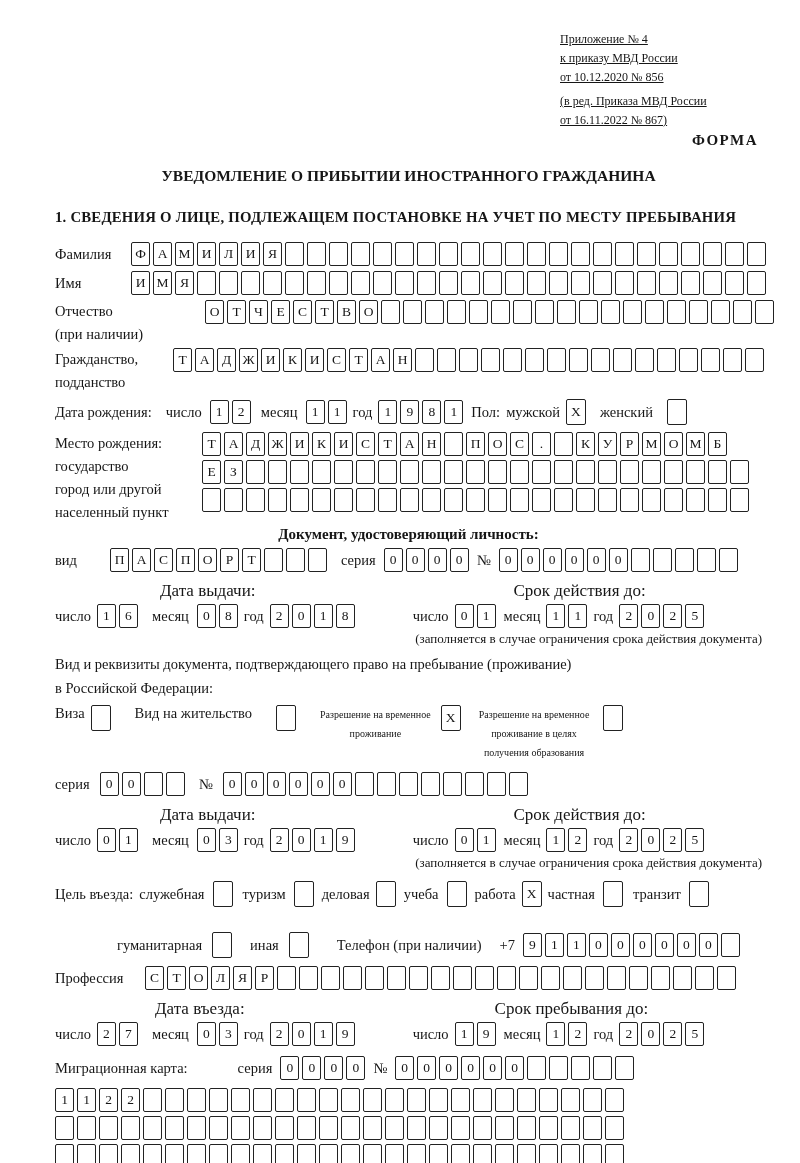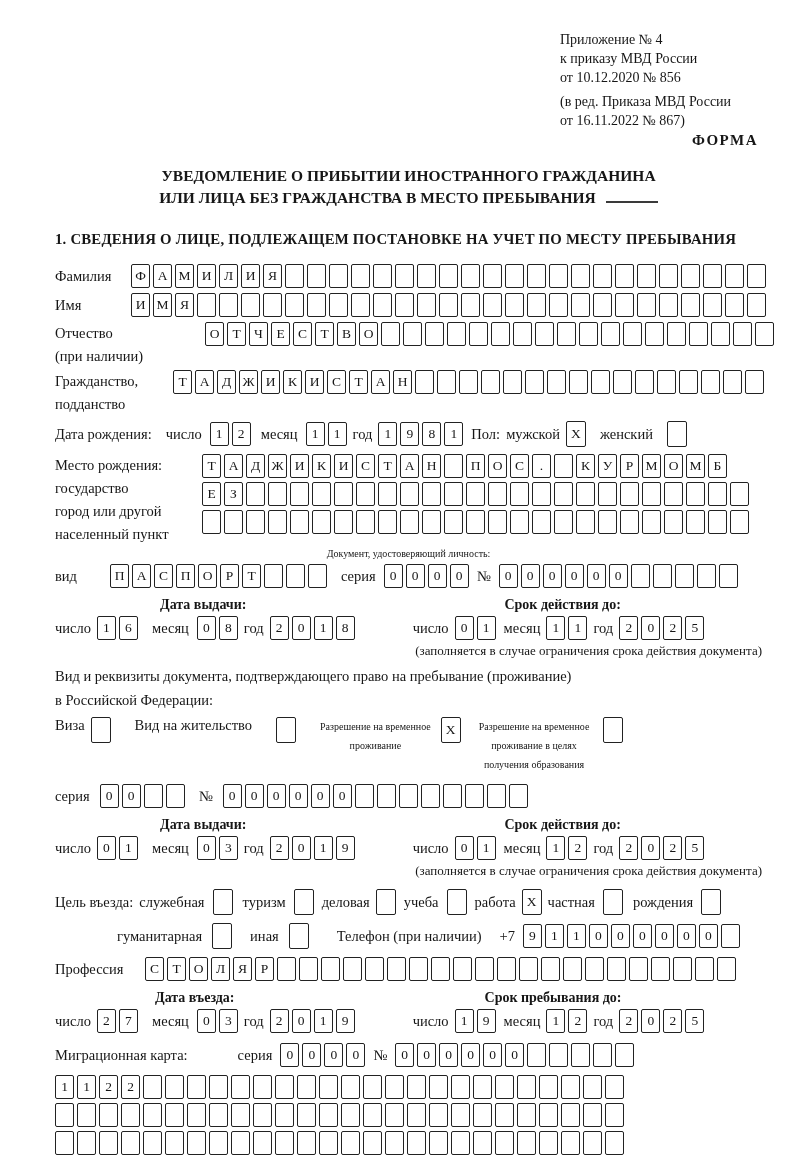--- a/index.html
+++ b/index.html
@@ -1,40 +1,40 @@
 <!DOCTYPE html>
 <html><head>
 <meta charset="utf-8">
 <style>
   html,body{margin:0;padding:0;background:#fff;}
   body{width:800px;height:1163px;overflow:hidden;color:#161616;
        font-family:"Liberation Serif","DejaVu Serif",serif;}
   .page{padding:30px 38px 0 55px;}
   
-  .appendix{margin-left:505px;font-size:14px;line-height:19px;}
+  .appendix{margin-left:505px;font-size:12px;line-height:19px;text-decoration:underline;}
   .appendix .rev{margin-top:5px;}
   .forma{text-align:right;font-weight:bold;font-size:15px;letter-spacing:1.5px;margin-top:2px;padding-right:4px;}
   
   .title{text-align:center;font-weight:bold;font-size:15.5px;line-height:22px;margin-top:16px;}
   .blankline{display:inline-block;width:52px;border-bottom:2px solid #3a3a3a;height:12px;margin-left:10px;}
   .sec-head{font-weight:bold;font-size:14.8px;letter-spacing:.2px;margin-top:22px;}
   
   .frow{display:flex;align-items:center;margin-top:5px;font-size:14.5px;}
   .frow.start{align-items:flex-start;}
   .lbl{flex:0 0 auto;}
   .cells{display:flex;gap:3px;flex:0 0 auto;}
   .cell{box-sizing:border-box;width:19px;height:24px;border:1.6px solid #222;border-radius:2px;
         display:flex;align-items:center;justify-content:center;font-size:13.5px;flex:0 0 auto;background:#fff;}
   .cb .cell,.cell.cb{width:20px;height:26px;}
   .lblcol{flex:0 0 auto;line-height:22.5px;font-size:14.5px;}
   .stackrows > .cells{margin-top:4px;}
   .stackrows > .cells:first-child{margin-top:0;}
-  .center-b{text-align:center;font-weight:normal;font-size:10px;margin-top:7px;}
+  .center-b{text-align:center;font-weight:bold;font-size:15px;margin-top:7px;}
   .note-r{text-align:right;font-size:13px;margin-top:3px;}
-  .heads{display:flex;font-size:14px;margin-top:9px;font-weight:bold;}
+  .heads{display:flex;font-size:17px;margin-top:9px;}
   .plain{font-size:14.5px;margin-top:7px;}
   .ml6{margin-left:6px;}.ml8{margin-left:8px;}.ml10{margin-left:10px;}
   .ml14{margin-left:14px;}.ml18{margin-left:18px;}.ml24{margin-left:24px;}
   .cblabel{text-align:center;line-height:19px;font-size:10px;}
 </style>
 </head>
 <body>
 
 <div class="page">
 
@@ -42,21 +42,20 @@
     <div>Приложение № 4</div>
     <div>к приказу МВД России</div>
     <div>от 10.12.2020 № 856</div>
     <div class="rev">(в ред. Приказа МВД России</div>
     <div>от 16.11.2022 № 867)</div>
   </div>
   <div class="forma">ФОРМА</div>
 
   <div class="title">
     <div>УВЕДОМЛЕНИЕ О ПРИБЫТИИ ИНОСТРАННОГО ГРАЖДАНИНА</div>
-    <div><span>ИЛИ ЛИЦА БЕЗ ГРАЖДАНСТВА В МЕСТО ПРЕБЫВАНИЯ</span><span class="blankline"></span></div>
   </div>
 
   <div class="sec-head">1. СВЕДЕНИЯ О ЛИЦЕ, ПОДЛЕЖАЩЕМ ПОСТАНОВКЕ НА УЧЕТ ПО МЕСТУ ПРЕБЫВАНИЯ</div>
 
   <div class="frow" style="margin-top:16px">
     <span class="lbl" style="width:76px">Фамилия</span>
     <span class="cells">
         <span class="cell">Ф</span>
         <span class="cell">А</span>
         <span class="cell">М</span>
@@ -514,27 +513,27 @@
         <span class="cell cb"></span>
       </span>
     <span class="lbl ml8">работа</span>
     <span class="cells ml6 cb">
         <span class="cell cb">X</span>
       </span>
     <span class="lbl ml6">частная</span>
     <span class="cells ml8 cb">
         <span class="cell cb"></span>
       </span>
-    <span class="lbl ml10">рождения</span>
+    <span class="lbl ml10">транзит</span>
     <span class="cells ml8 cb">
         <span class="cell cb"></span>
       </span>
   </div>
 
-  <div class="frow" style="margin-top:8px">
+  <div class="frow" style="margin-top:25px">
     <span class="lbl" style="margin-left:62px">гуманитарная</span>
     <span class="cells ml10 cb">
         <span class="cell cb"></span>
       </span>
     <span class="lbl ml18">иная</span>
     <span class="cells ml10 cb">
         <span class="cell cb"></span>
       </span>
     <span class="lbl" style="margin-left:28px">Телефон (при наличии)</span>
     <span class="lbl ml18">+7</span>

